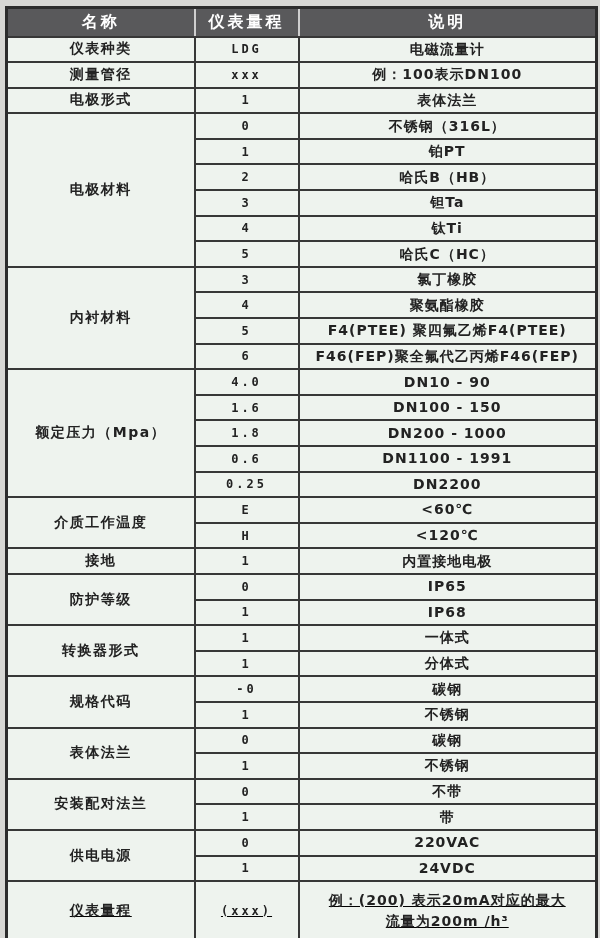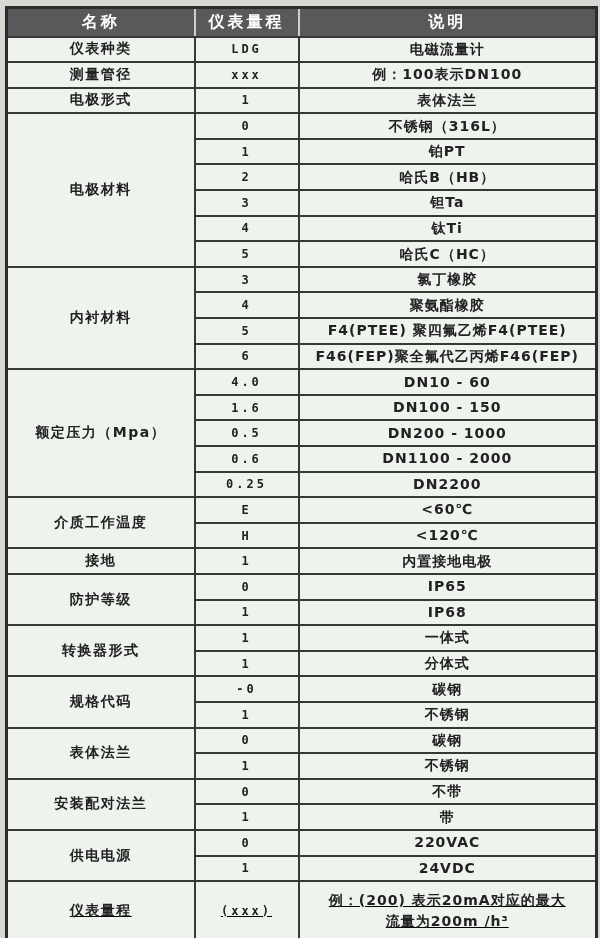--- a/index.html
+++ b/index.html
@@ -136,33 +136,33 @@
         <td class="code">5</td>
         <td class="desc">F4(PTEE) 聚四氟乙烯F4(PTEE)</td>
       </tr>
       <tr>
         <td class="code">6</td>
         <td class="desc">F46(FEP)聚全氟代乙丙烯F46(FEP)</td>
       </tr>
       <tr>
         <td class="name" rowspan="5">额定压力（Mpa）</td>
         <td class="code">4.0</td>
-        <td class="desc">DN10 - 60</td>
+        <td class="desc">DN10 - 90</td>
       </tr>
       <tr>
         <td class="code">1.6</td>
         <td class="desc">DN100 - 150</td>
       </tr>
       <tr>
-        <td class="code">0.5</td>
+        <td class="code">1.8</td>
         <td class="desc">DN200 - 1000</td>
       </tr>
       <tr>
         <td class="code">0.6</td>
-        <td class="desc">DN1100 - 2000</td>
+        <td class="desc">DN1100 - 1991</td>
       </tr>
       <tr>
         <td class="code">0.25</td>
         <td class="desc">DN2200</td>
       </tr>
       <tr>
         <td class="name" rowspan="2">介质工作温度</td>
         <td class="code">E</td>
         <td class="desc">&lt;60℃</td>
       </tr>

